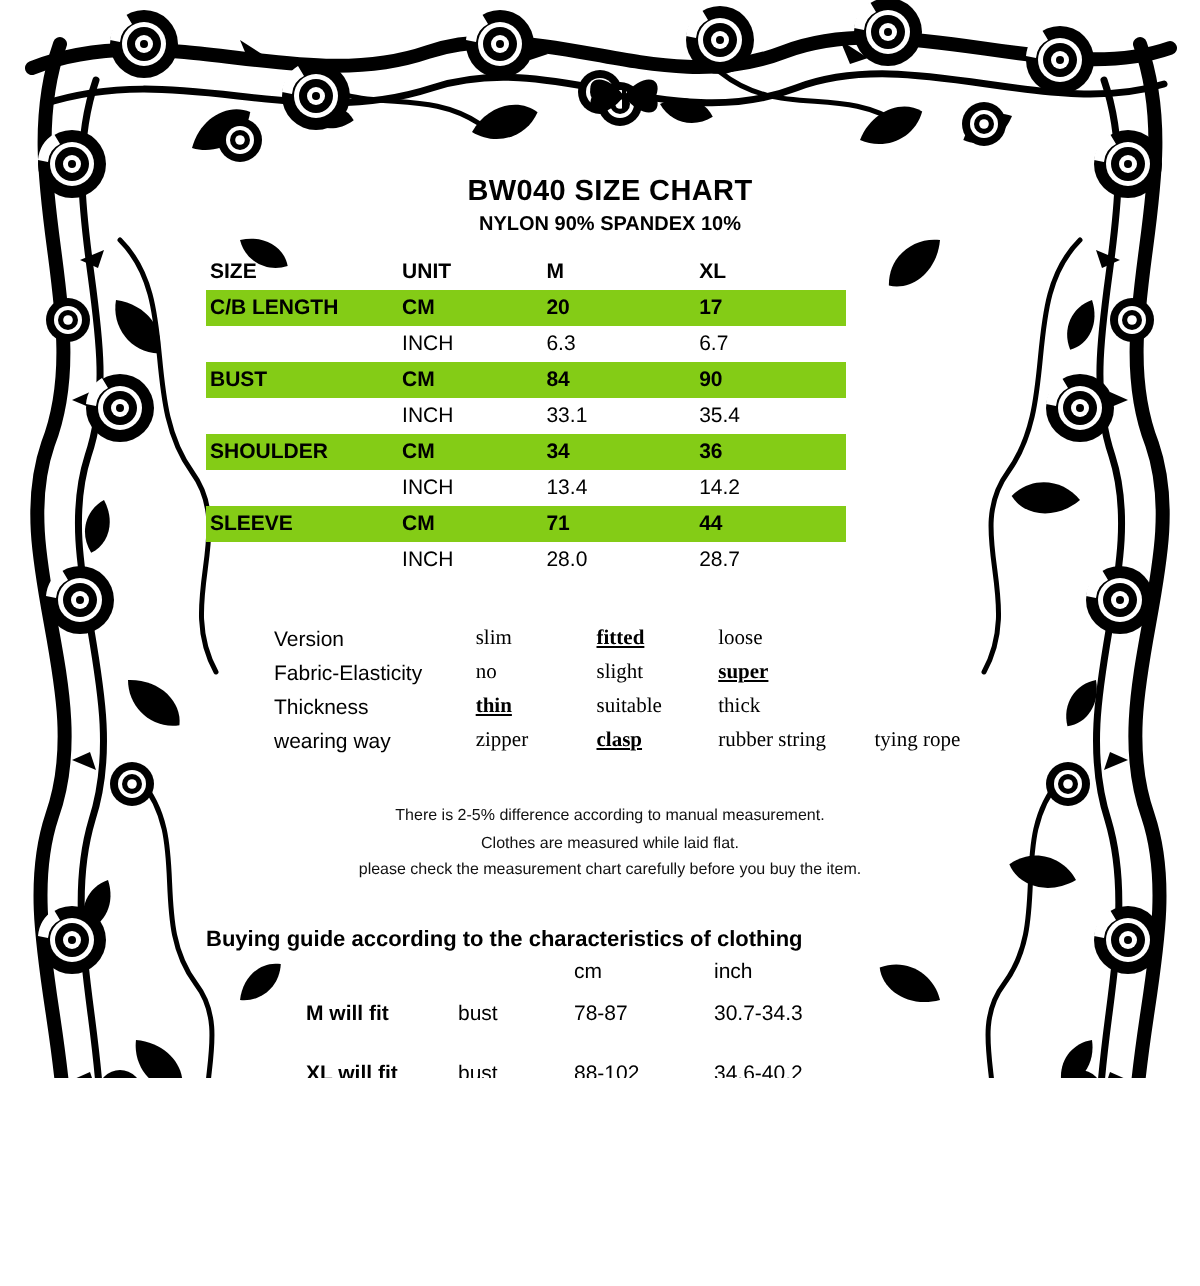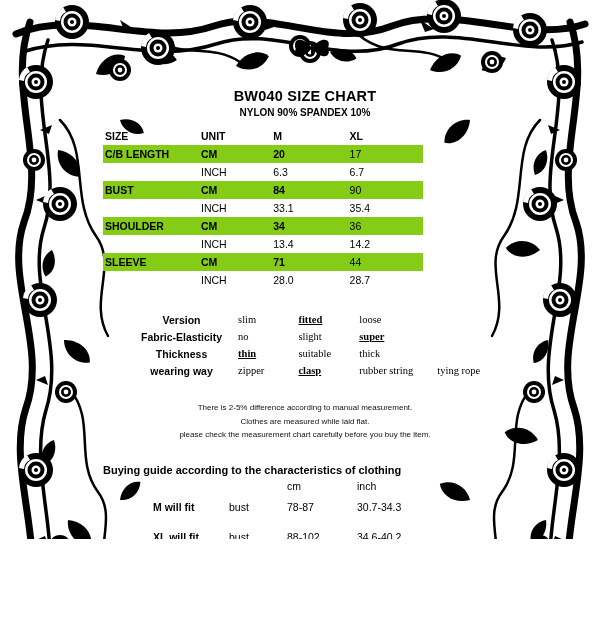--- a/index.html
+++ b/index.html
@@ -55,40 +55,40 @@
     font-size: 10.5px;
   }
   table.size-table td {
     padding: 3px 2px 3px 2px;
     vertical-align: middle;
   }
   .row-shade td { background: #84cc16; }
   .c-size   { width: 95px; font-weight: bold; }
   .c-unit   { width: 72px; font-weight: bold; text-align: left; }
   .c-m      { width: 77px; font-weight: bold; text-align: left; }
-  .c-xl     { width: 76px; font-weight: normal; text-align: left; }
+  .c-xl     { width: 76px; font-weight: bold; text-align: left; }
   .inch-row td { font-weight: normal; }
   .inch-row .c-unit { font-weight: normal; }
   .hdr-row td { font-weight: bold; }
 
   
   .options {
     margin: 22px 0 0 0;
     font-size: 10.5px;
   }
   .options table {
     border-collapse: collapse;
     margin-left: 42px;
   }
   .options td {
     padding: 2.5px 0;
   }
   .opt-label {
-    text-align: center;
-    font-weight: bold;
+    text-align: left;
+    font-weight: normal;
     padding-right: 12px !important;
     width: 92px;
   }
   .opt-cell { width: 63px; font-family: Liberation Serif, serif; }
   .opt-cell.wide { width: 82px; }
   .selected {
     text-decoration: underline;
     font-weight: bold;
   }
 

